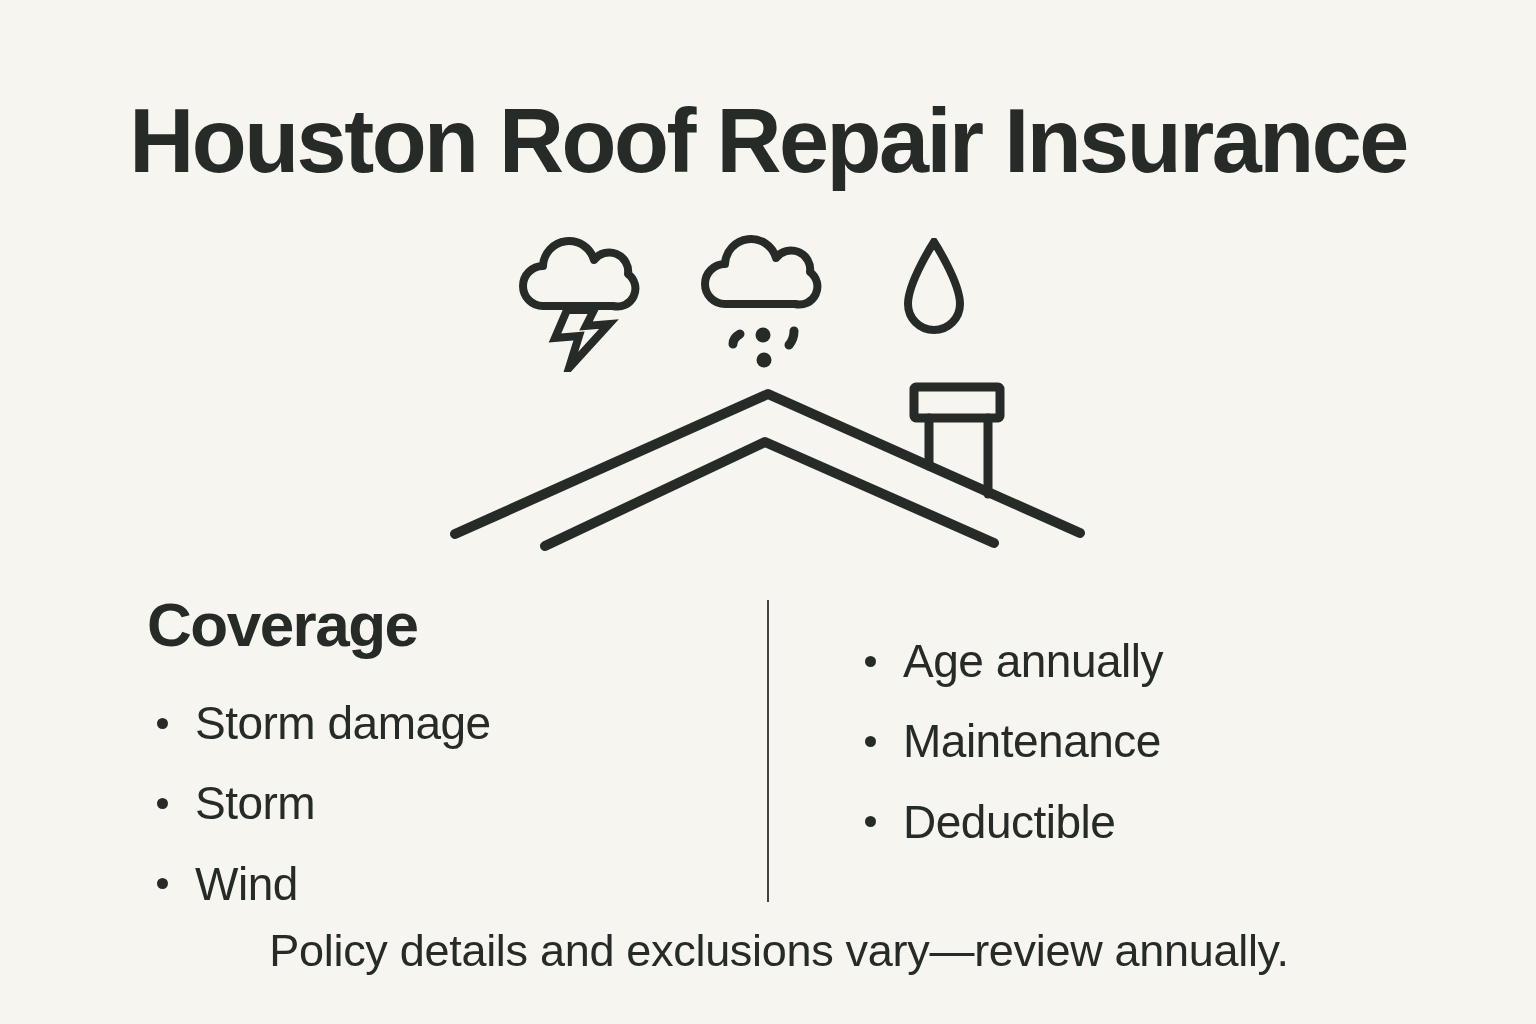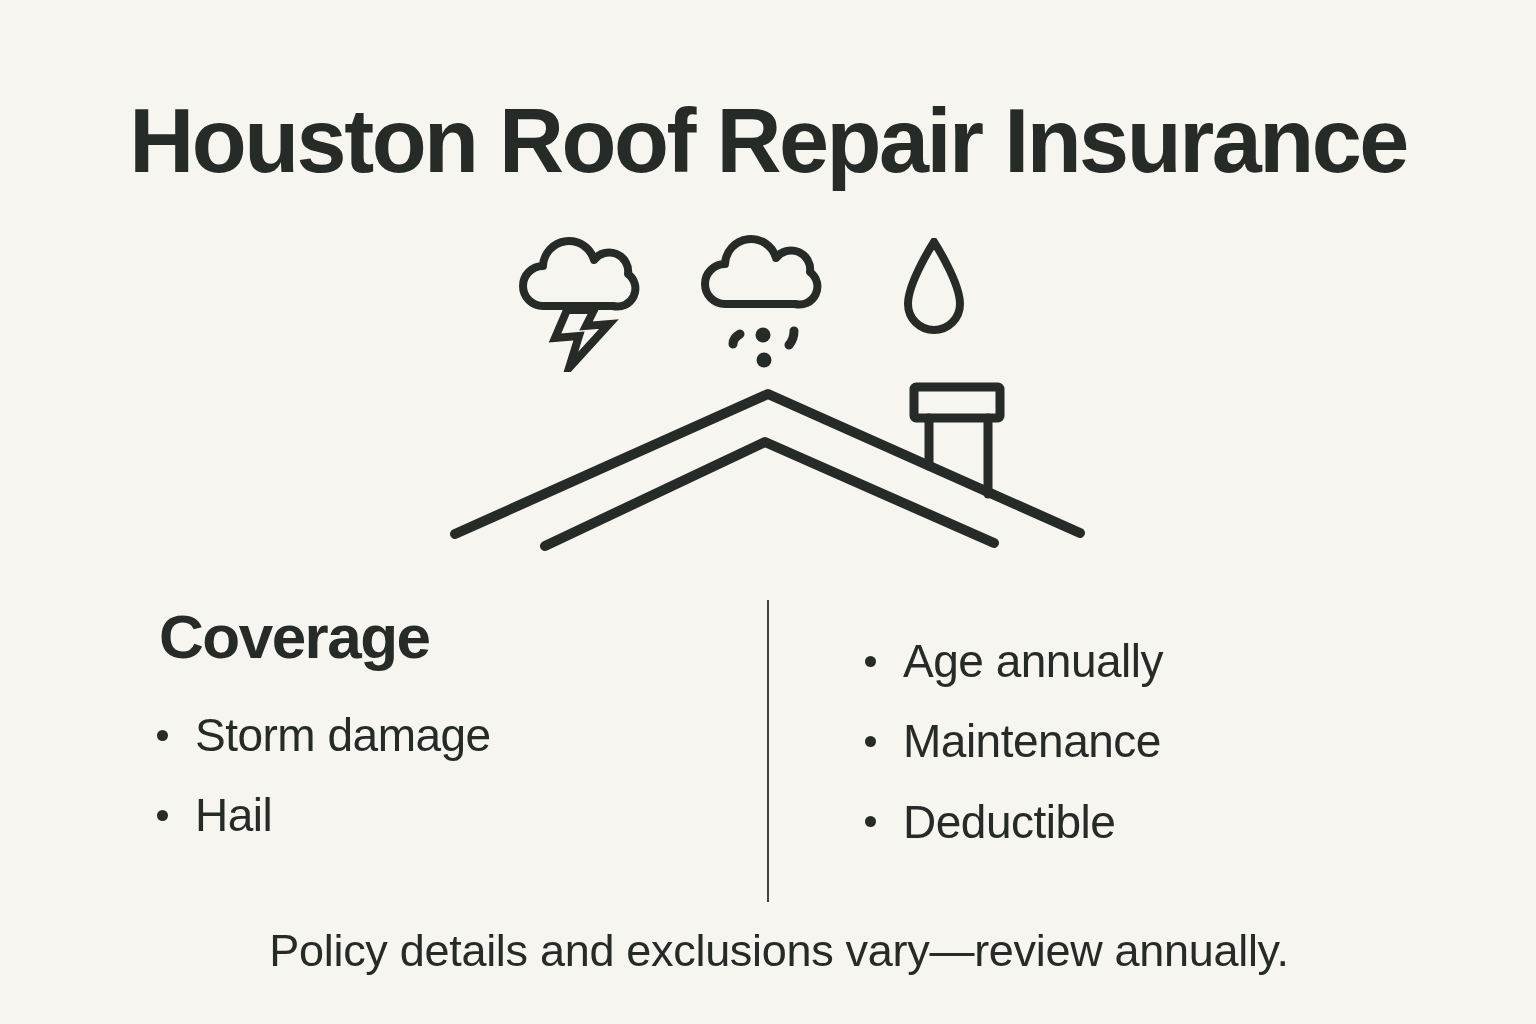--- a/index.html
+++ b/index.html
@@ -48,21 +48,21 @@
     height: 302px;
     background: #3f4442;
   }
   .col {
     position: absolute;
     top: 594px;
   }
   .col-coverage    { left: 147px; }
   .col-limitations { left: 855px; }
   .col h2 {
-    margin: 12px;
+    margin: 0;
     font-size: 62px;
     font-weight: 700;
     letter-spacing: -1.5px;
     line-height: 1;
     color: #262b28;
   }
   .col ul {
     list-style: none;
     margin: 40px 0 0 0;
     padding: 0 0 0 10px;
@@ -155,21 +155,25 @@
 
   <section class="col col-coverage">
     <h2>Coverage</h2>
     <ul>
       <li>
         <span class="dot"></span>
         <span>Storm damage</span>
       </li>
       <li>
         <span class="dot"></span>
-        <span>Hail</span>
+        <span>Storm</span>
+      </li>
+      <li>
+        <span class="dot"></span>
+        <span>Wind</span>
       </li>
     </ul>
   </section>
 
   <section class="col col-limitations">
     <ul>
       <li>
         <span class="dot"></span>
         <span>Age annually</span>
       </li>

